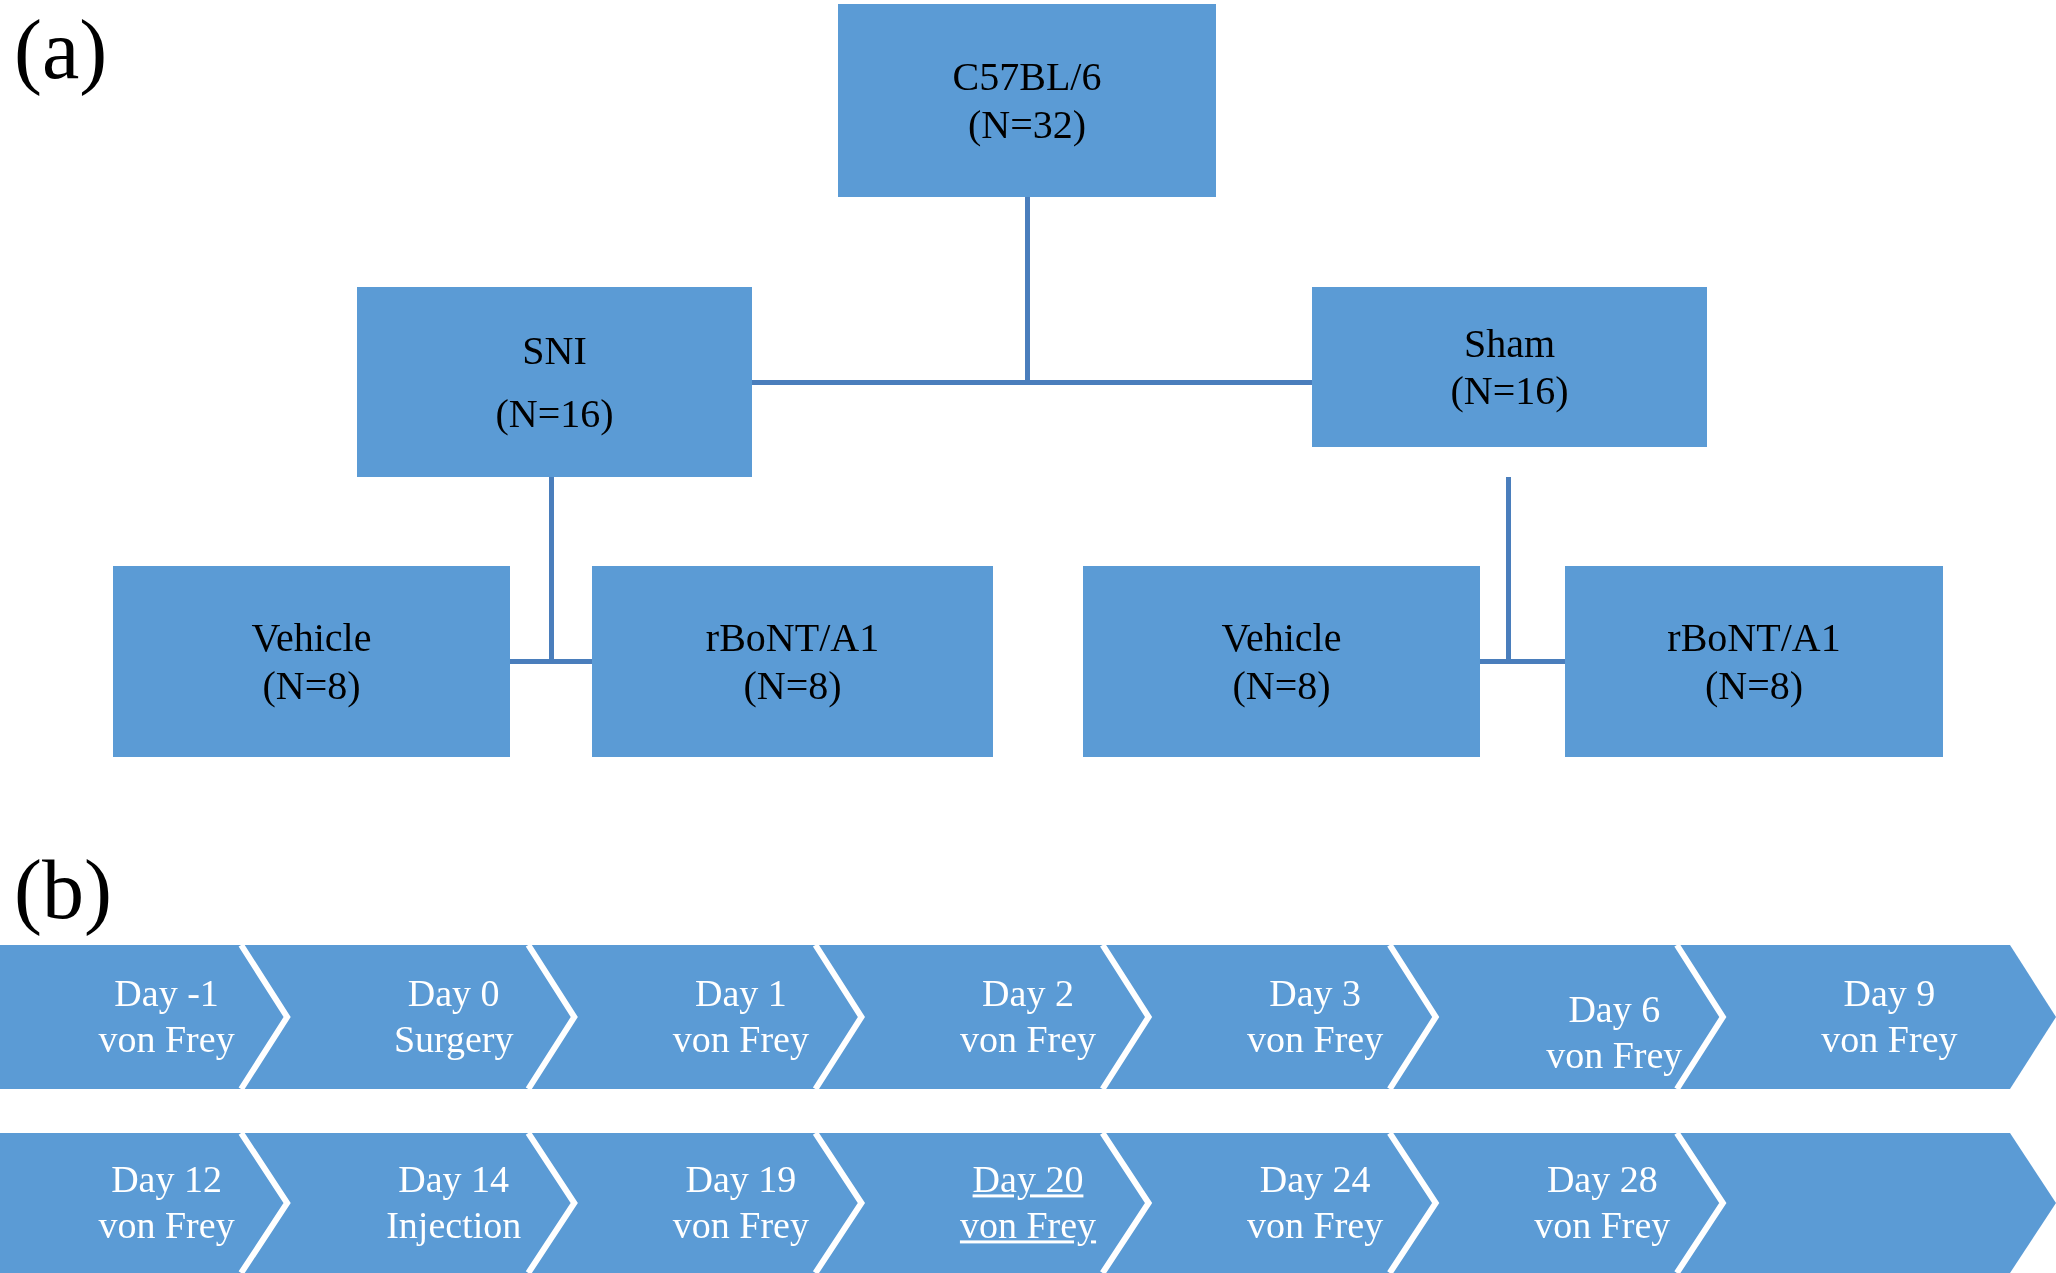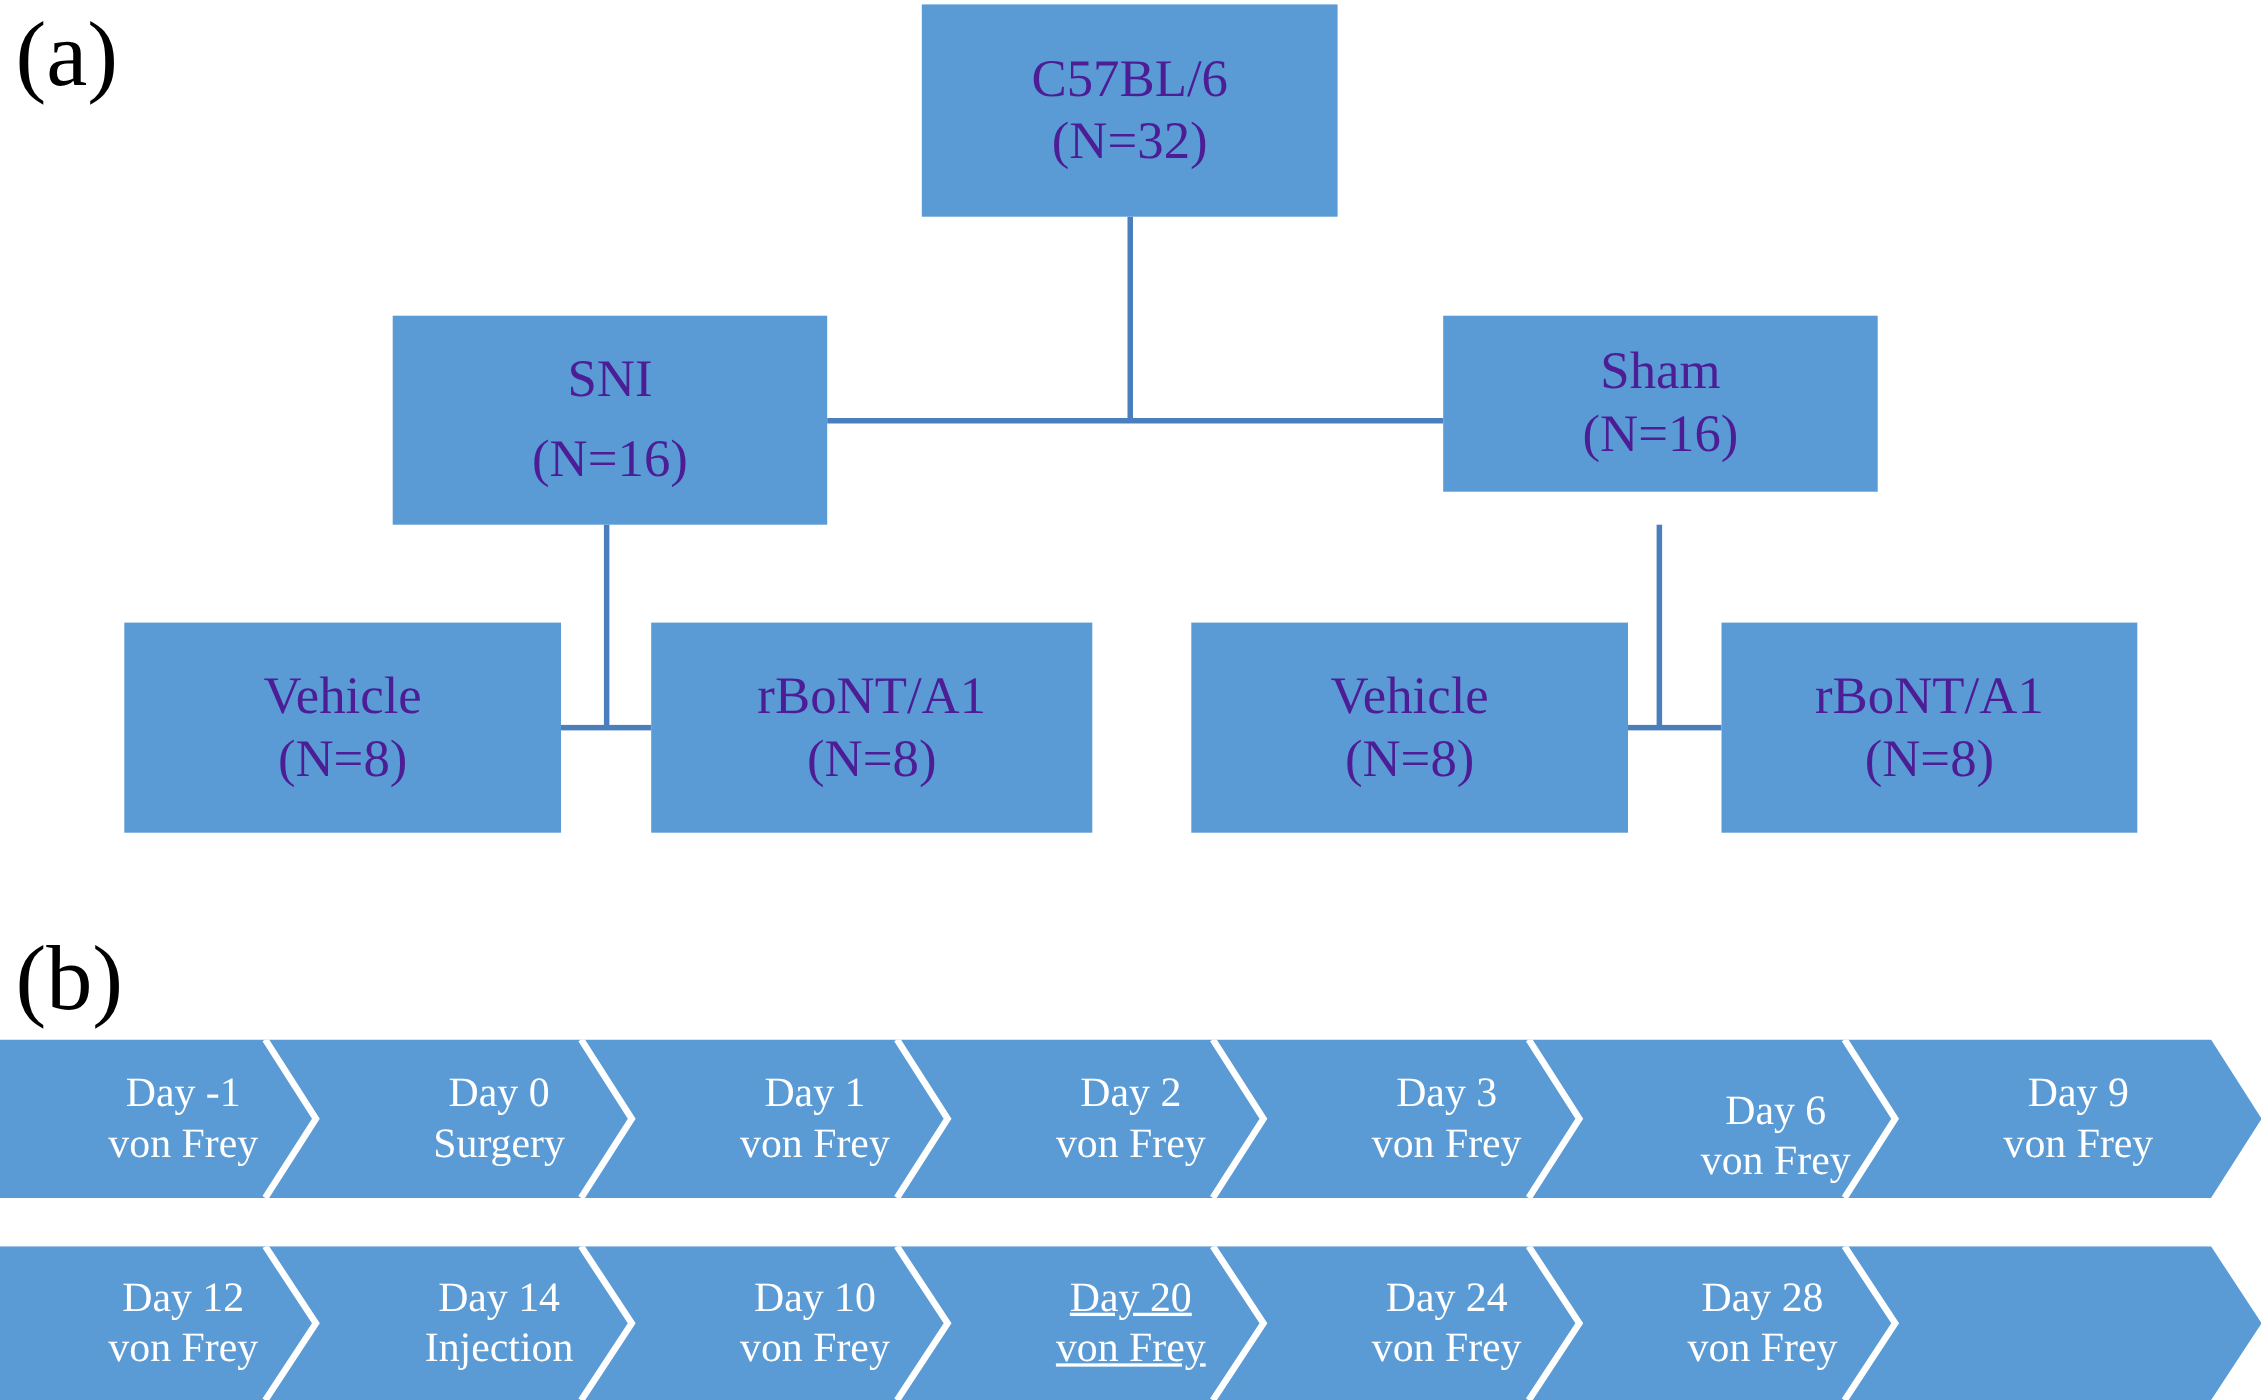--- a/index.html
+++ b/index.html
@@ -26,27 +26,27 @@
     font-size: 84px;
     line-height: 1;
     color: #000000;
     letter-spacing: 0px;
   }
 
   
   .node {
     position: absolute;
     background: #5B9BD5;
-    color: #4c1d95;
+    color: #000000;
     display: flex;
     flex-direction: column;
     align-items: center;
     justify-content: center;
     font-family: "Liberation Serif", "DejaVu Serif", serif;
-    font-size: 48px;
+    font-size: 40px;
     line-height: 1.18;
     text-align: center;
     box-sizing: border-box;
     padding: 12px 6px;
   }
   .node .line2 { display: block; }
 
   
   .conn-v {
     position: absolute;
@@ -164,21 +164,21 @@
           <path d="M 815.4285714285716 0 L 861.4285714285716 70 L 815.4285714285716 140" fill="none" stroke="#ffffff" stroke-width="6" stroke-linejoin="miter"></path>
           <path d="M 1102.5714285714287 0 L 1148.5714285714287 70 L 1102.5714285714287 140" fill="none" stroke="#ffffff" stroke-width="6" stroke-linejoin="miter"></path>
           <path d="M 1389.7142857142858 0 L 1435.7142857142858 70 L 1389.7142857142858 140" fill="none" stroke="#ffffff" stroke-width="6" stroke-linejoin="miter"></path>
           <path d="M 1676.8571428571431 0 L 1722.8571428571431 70 L 1676.8571428571431 140" fill="none" stroke="#ffffff" stroke-width="6" stroke-linejoin="miter"></path>
         </svg>
         <div class="chev-hit" style="left: 0px; width: 287.143px;"></div>
         <div class="chev-label" style="left: 166.571px; top: 70px;"><span>Day 12</span><span class="l2">von Frey</span></div>
         <div class="chev-hit" style="left: 287.143px; width: 287.143px;"></div>
         <div class="chev-label" style="left: 453.714px; top: 70px;"><span>Day 14</span><span class="l2">Injection</span></div>
         <div class="chev-hit" style="left: 574.286px; width: 287.143px;"></div>
-        <div class="chev-label" style="left: 740.857px; top: 70px;"><span>Day 10</span><span class="l2">von Frey</span></div>
+        <div class="chev-label" style="left: 740.857px; top: 70px;"><span>Day 19</span><span class="l2">von Frey</span></div>
         <div class="chev-hit" style="left: 861.429px; width: 287.143px;"></div>
         <div class="chev-label" style="left: 1028px; top: 70px; text-decoration: underline;"><span>Day 20</span><span class="l2">von Frey</span></div>
         <div class="chev-hit" style="left: 1148.57px; width: 287.143px;"></div>
         <div class="chev-label" style="left: 1315.14px; top: 70px;"><span>Day 24</span><span class="l2">von Frey</span></div>
         <div class="chev-hit" style="left: 1435.71px; width: 287.143px;"></div>
         <div class="chev-label" style="left: 1602.29px; top: 70px;"><span>Day 28</span><span class="l2">von Frey</span></div>
         <div class="chev-hit" style="left: 1722.86px; width: 287.143px;"></div>
       </div>
     </div>
 

